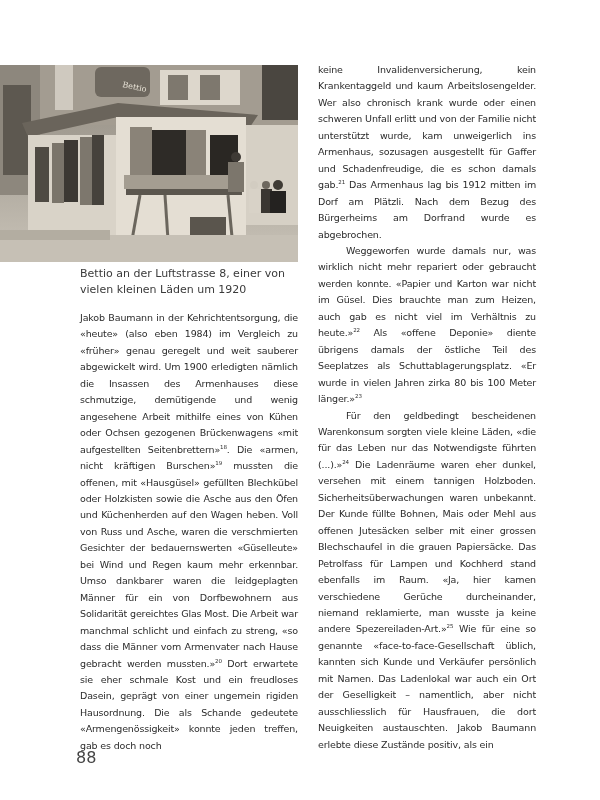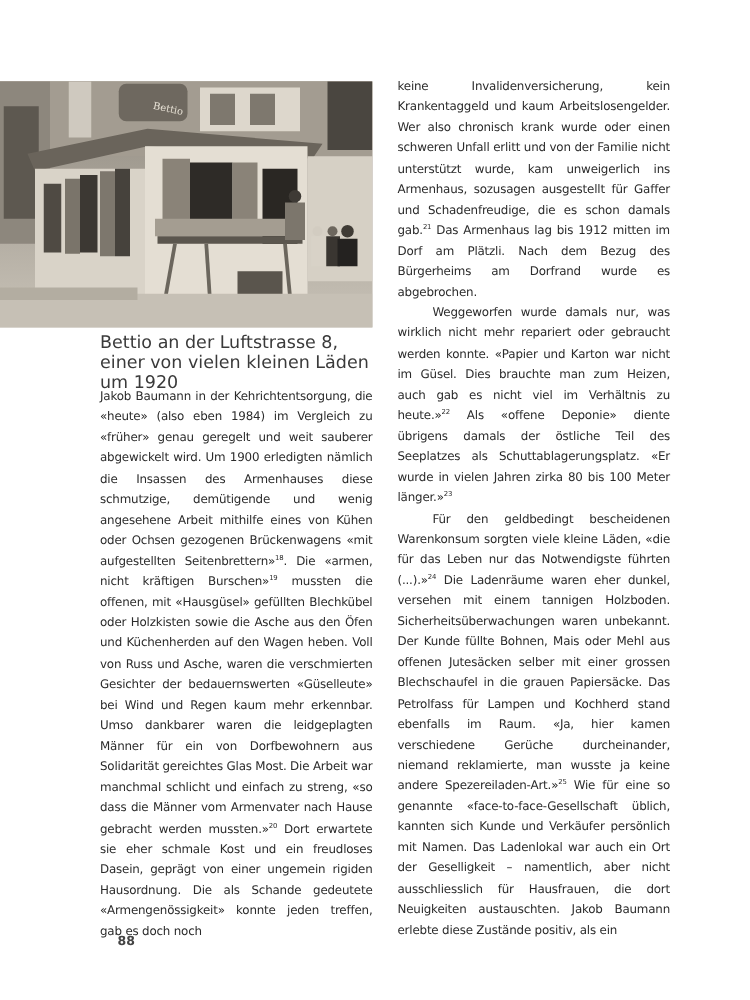--- a/index.html
+++ b/index.html
@@ -2,29 +2,29 @@
 <html><head>
 <meta charset="utf-8">
 <style>
   html, body { margin: 0; padding: 0; background: #ffffff; }
   body { width: 600px; height: 800px; position: relative; overflow: hidden;
          font-family: "DejaVu Sans", sans-serif; color: #2b2b2b; }
   .photo { position: absolute; left: 0; top: 65px; width: 298px; height: 197px;
            background: #bdb6ab; overflow: hidden; }
   .photo svg { display: block; width: 298px; height: 197px; }
   .caption { position: absolute; left: 80px; top: 266px; width: 218px;
-             font-size: 14px; line-height: 16px; color: #3a3a3a; }
+             font-size: 11px; line-height: 16px; color: #3a3a3a; }
   .col { position: absolute; width: 218px; font-size: 9.5px; line-height: 16.45px;
          text-align: justify; hyphens: manual; letter-spacing: -0.15px; }
   .col-left { left: 80px; top: 310px; }
   .col-right { left: 318px; top: 62px; }
   .col p { margin: 0; }
   .col p.indent { text-indent: 28px; }
   sup { font-size: 5.5px; line-height: 0; vertical-align: 4px; }
-  .page-number { position: absolute; left: 94px; top: 748px; font-size: 10px; color: #444; font-weight: bold; }
+  .page-number { position: absolute; left: 76px; top: 748px; font-size: 16px; color: #444; }
 </style>
 </head>
 <body>
 
 <div class="photo">
   <svg viewBox="0 0 298 197">
     <defs>
       <linearGradient id="sky" x1="0" y1="0" x2="0" y2="1">
         <stop offset="0" stop-color="#8f897f"></stop>
         <stop offset="1" stop-color="#c9c3b8"></stop>

